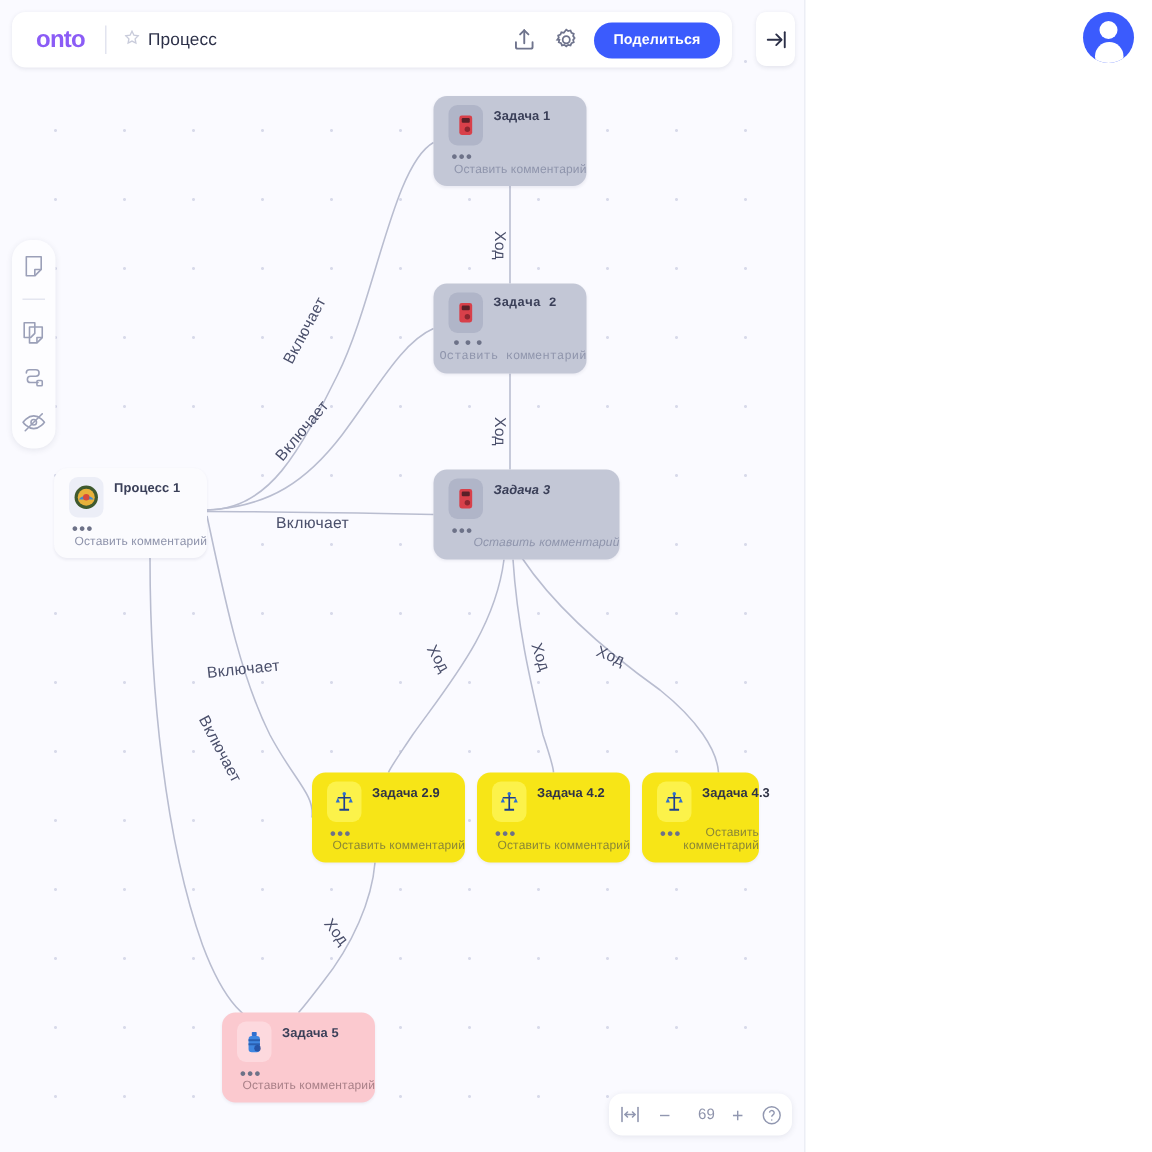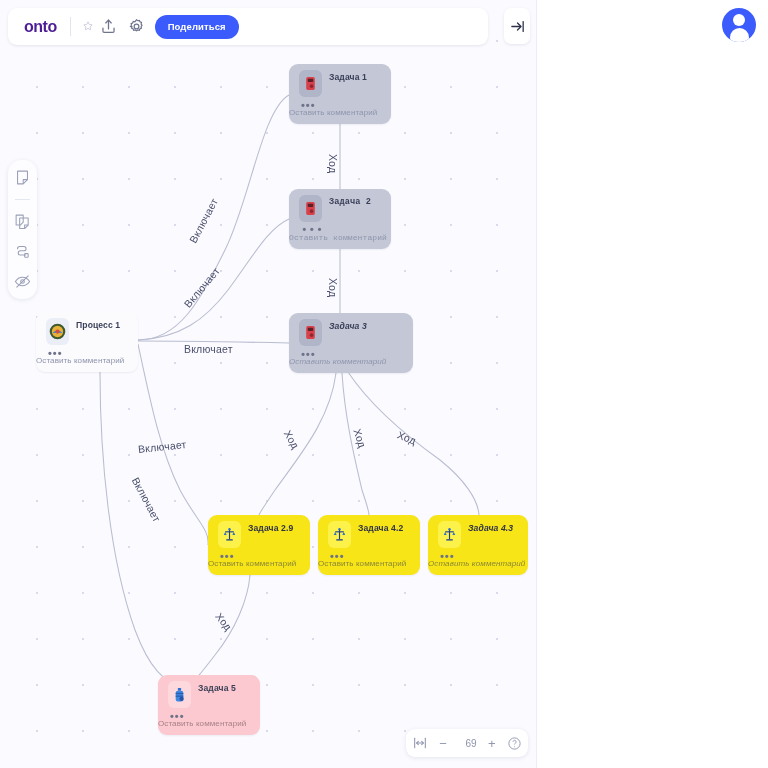--- a/index.html
+++ b/index.html
@@ -44,21 +44,21 @@
   .node .n-badge{
     position:absolute;left:10px;top:6px;width:23px;height:27px;
     border-radius:6px;display:flex;align-items:center;justify-content:center;
   }
   .node .n-dots{
     position:absolute;left:12px;top:39px;
     font-size:11px;line-height:5px;color:#6d7288;letter-spacing:1px;
     font-weight:700;
   }
   .node .n-comment{
-    position:absolute;left:0;right:0;bottom:7px;text-align:left;
+    position:absolute;left:0;right:0;bottom:7px;text-align:right;
     font-size:8px;color:#8e93ab;letter-spacing:.1px;
   }
   .node.gray{background:#c3c7d6;}
   .node.gray .n-badge{background:#b0b5c8;}
   .node.gray .n-comment{color:#8f95ac;}
   .node.white{background:#fbfbfe;}
   .node.white .n-badge{background:#eceef7;}
   .node.yellow{background:#f7e517;}
   .node.yellow .n-badge{background:#fcf24a;}
   .node.yellow .n-title{color:#2f3347;}
@@ -69,21 +69,21 @@
   .node.pink .n-comment{color:#a98088;}
 
   
   #header{
     position:absolute;left:8px;top:8px;width:480px;height:37px;
     background:#ffffff;border-radius:9px;
     box-shadow:0 1px 3px rgba(40,45,80,.10);
     display:flex;align-items:center;
   }
   #logo{
-    font-size:16px;font-weight:800;color:#4c1d95;
+    font-size:16px;font-weight:800;color:#8b5cf6;
     padding:0 13px 0 16px;letter-spacing:-.5px;
   }
   .h-div{width:1px;height:19px;background:#e2e4ef;}
   #star{margin:0 6px 0 12px;color:#c9ccdb;font-size:10px;line-height:1;}
   #doc-title{font-size:11.5px;color:#2c3048;flex:1;letter-spacing:.1px;}
   .h-icon{width:19px;height:19px;margin-right:9px;color:#6f748d;}
   #share-btn{
     background:#3b5bfd;color:#fff;border:none;border-radius:14px;
     font-size:9.5px;font-weight:600;padding:0 13px;height:24px;
     margin-right:8px;font-family:inherit;cursor:pointer;letter-spacing:.1px;
@@ -240,36 +240,36 @@
               <circle cx="12" cy="4" r="2.2" fill="#2f6fd0"></circle>
               <path d="M4 9l-2.6 6h5.2z" fill="#2f6fd0"></path>
               <path d="M20 9l-2.6 6h5.2z" fill="#2f6fd0"></path>
               <path d="M6 24h12" stroke="#1d3f8f" stroke-width="2.4"></path>
             </svg>
           </div>
           <div class="n-title">Задача 4.2</div>
           <div class="n-dots">•••</div>
           <div class="n-comment">Оставить комментарий</div>
         </div>
-        <div class="node yellow" style="left: 428px; top: 515px; width: 100px; height: 60px; font-style: italic;">
+        <div class="node yellow" style="left: 428px; top: 515px; width: 78px; height: 60px;">
           <div class="n-badge">
             <svg width="13" height="15" viewBox="0 0 24 28">
               <path d="M12 3v20" stroke="#1d3f8f" stroke-width="2.1"></path>
               <path d="M4 9h16" stroke="#1d3f8f" stroke-width="2.1"></path>
               <circle cx="12" cy="4" r="2.2" fill="#2f6fd0"></circle>
               <path d="M4 9l-2.6 6h5.2z" fill="#2f6fd0"></path>
               <path d="M20 9l-2.6 6h5.2z" fill="#2f6fd0"></path>
               <path d="M6 24h12" stroke="#1d3f8f" stroke-width="2.4"></path>
             </svg>
           </div>
           <div class="n-title">Задача 4.3</div>
           <div class="n-dots">•••</div>
           <div class="n-comment">Оставить комментарий</div>
         </div>
-        <div class="node pink" style="left: 148px; top: 675px; width: 102px; height: 60px; margin-left: 10px;">
+        <div class="node pink" style="left: 148px; top: 675px; width: 102px; height: 60px;">
           <div class="n-badge">
             <svg width="13" height="16" viewBox="0 0 24 28">
               <rect x="9" y="1" width="6" height="5" rx="1" fill="#2f6fd0"></rect>
               <rect x="5" y="6" width="14" height="20" rx="4" fill="#3f86e0"></rect>
               <rect x="5" y="10" width="14" height="2.4" fill="#2a5fb0"></rect>
               <rect x="5" y="15" width="14" height="2.4" fill="#2a5fb0"></rect>
               <circle cx="16" cy="21" r="4" fill="#1d3f8f" opacity=".7"></circle>
             </svg>
           </div>
           <div class="n-title">Задача 5</div>
@@ -279,20 +279,21 @@
       </div>
 
     <div id="header">
       <div id="logo">onto</div>
       <div class="h-div"></div>
       <div id="star">
         <svg width="10" height="10" viewBox="0 0 24 24" fill="none" stroke="currentColor" stroke-width="2.2">
             <path d="M12 2l3.1 6.3 6.9 1-5 4.9 1.2 6.8L12 17.8 5.8 21l1.2-6.8-5-4.9 6.9-1z"></path>
           </svg>
       </div>
+      <div id="doc-title">Процесс</div>
       <div class="h-icon">
         <svg width="19" height="19" viewBox="0 0 24 24" fill="none" stroke="currentColor" stroke-width="1.6" stroke-linecap="round">
             <path d="M12 15V4"></path>
             <path d="M8.5 7.5L12 4l3.5 3.5"></path>
             <path d="M5 14v4a1.5 1.5 0 001.5 1.5h11A1.5 1.5 0 0019 18v-4"></path>
           </svg>
       </div>
       <div class="h-icon">
         <svg width="19" height="19" viewBox="0 0 24 24" fill="none" stroke="currentColor" stroke-width="1.5">
             <circle cx="12" cy="12" r="3"></circle>

